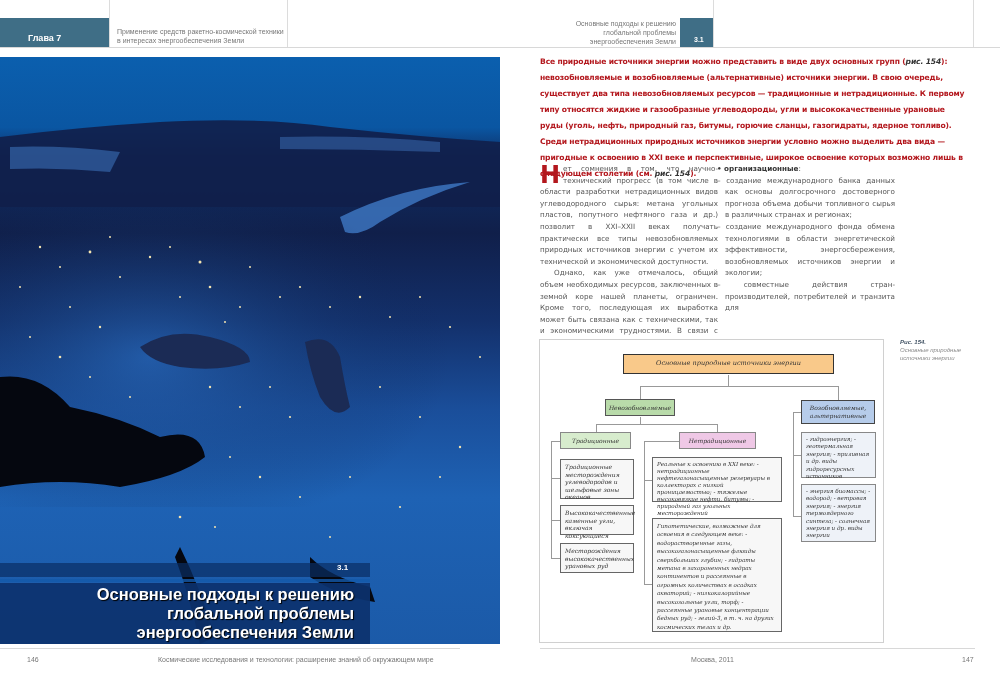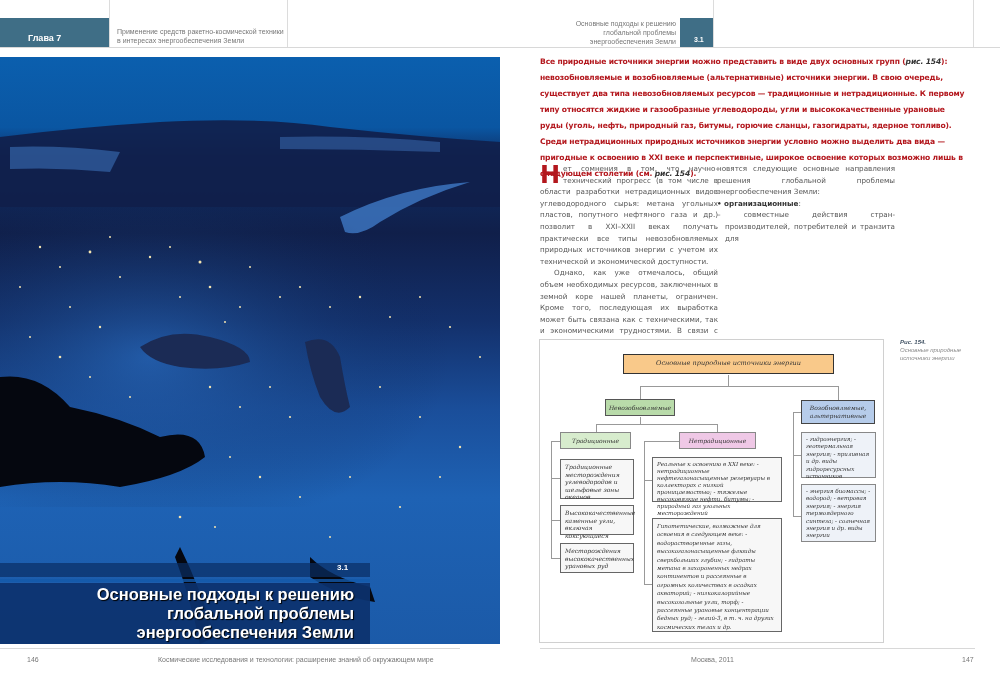--- a/index.html
+++ b/index.html
@@ -152,22 +152,23 @@
 <div class="lead">
   <span>Все природные источники энергии можно представить в виде двух основных групп (</span><span class="ref">рис. 154</span><span>): невозобновляемые и возобновляемые (альтернативные) источники энергии. В свою очередь, существует два типа невозобновляемых ресурсов — традиционные и нетрадиционные. К первому типу относятся жидкие и газообразные углеводороды, угли и высококачественные урановые руды (уголь, нефть, природный газ, битумы, горючие сланцы, газогидраты, ядерное топливо). Среди нетрадиционных природных источников энергии условно можно выделить два вида — пригодные к освоению в XXI веке и перспективные, широкое освоение которых возможно лишь в следующем столетии (см. </span><span class="ref">рис. 154</span><span>).</span>
 </div>
 
 <div class="col col1">
   <p><span class="dropcap">Н</span><span>ет сомнения в том, что научно-технический прогресс (в том числе в области разработки нетрадиционных видов углеводородного сырья: метана угольных пластов, попутного нефтяного газа и др.) позволит в XXI–XXII веках получать практически все типы невозобновляемых природных источников энергии с учетом их технической и экономической доступности.</span></p>
   <p class="indent">Однако, как уже отмечалось, общий объем необходимых ресурсов, заключенных в земной коре нашей планеты, ограничен. Кроме того, последующая их выработка может быть связана как с техническими, так и экономическими трудностями. В связи с этим все более актуальными ста-</p>
 </div>
 
 <div class="col col2">
-  <p>новятся следующие основные направления решения глобальной проблемы энергообеспечения Земли:</p>
   <p><span class="bullet">• организационные</span><span>:</span></p>
+  <p class="dash">– создание международного банка данных как основы долгосрочного достоверного прогноза объема добычи топливного сырья в различных странах и регионах;</p>
+  <p class="dash">– создание международного фонда обмена технологиями в области энергетической эффективности, энергосбережения, возобновляемых источников энергии и экологии;</p>
   <p class="dash">– совместные действия стран-производителей, потребителей и транзита для</p>
 </div>
 
 <div class="fig-frame"></div>
 <div class="fig-caption">
   <b>Рис. 154.</b><br>
   <span>Основные природные источники энергии</span>
 </div>
 
 <div class="ln" style="left:728px;top:375px;width:1px;height:11px"></div>

